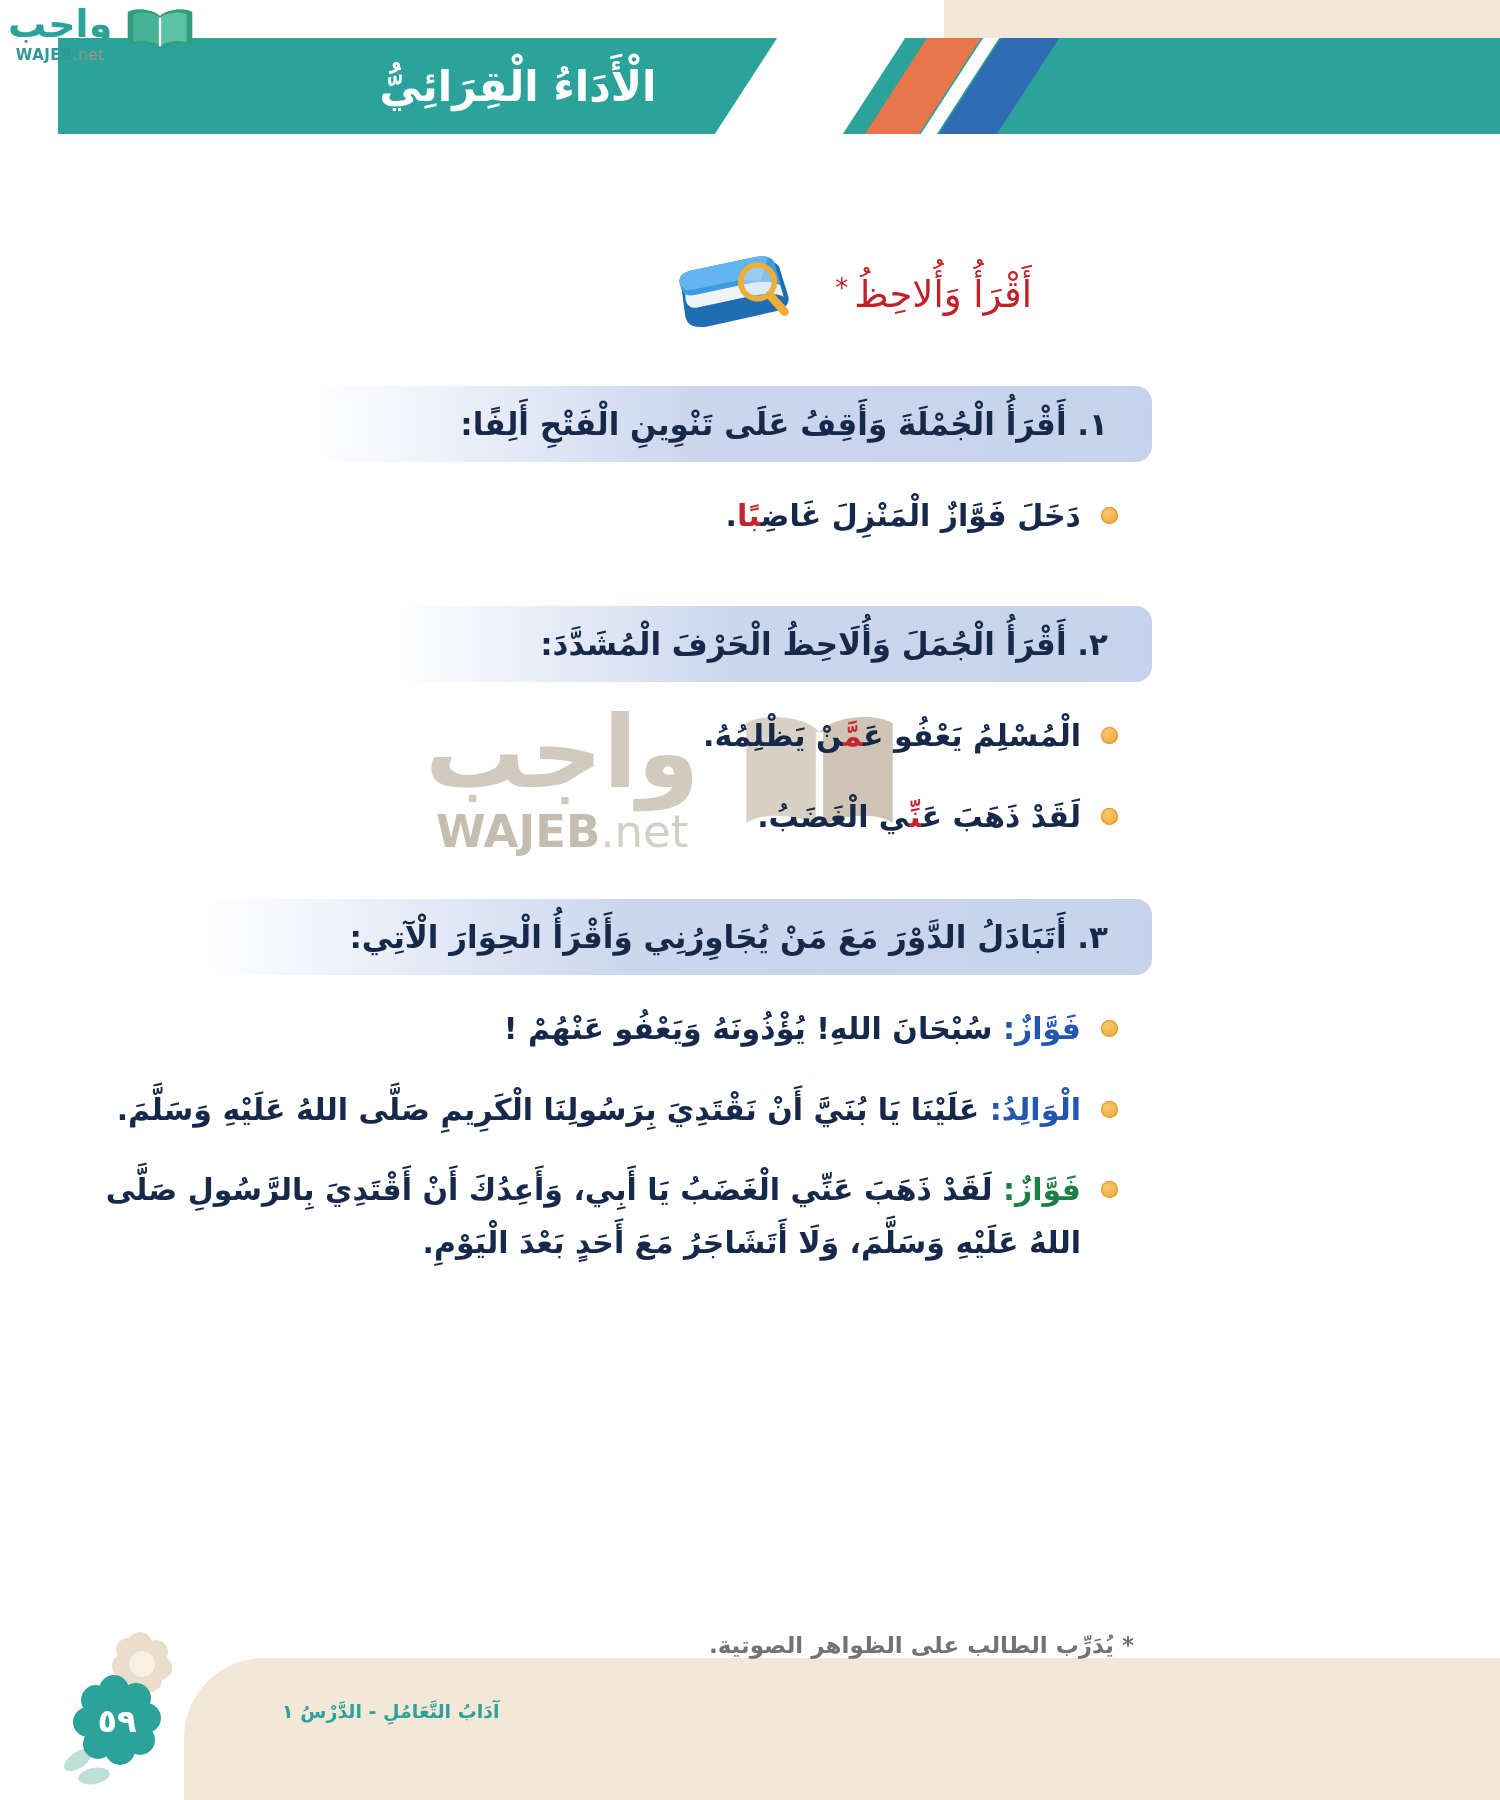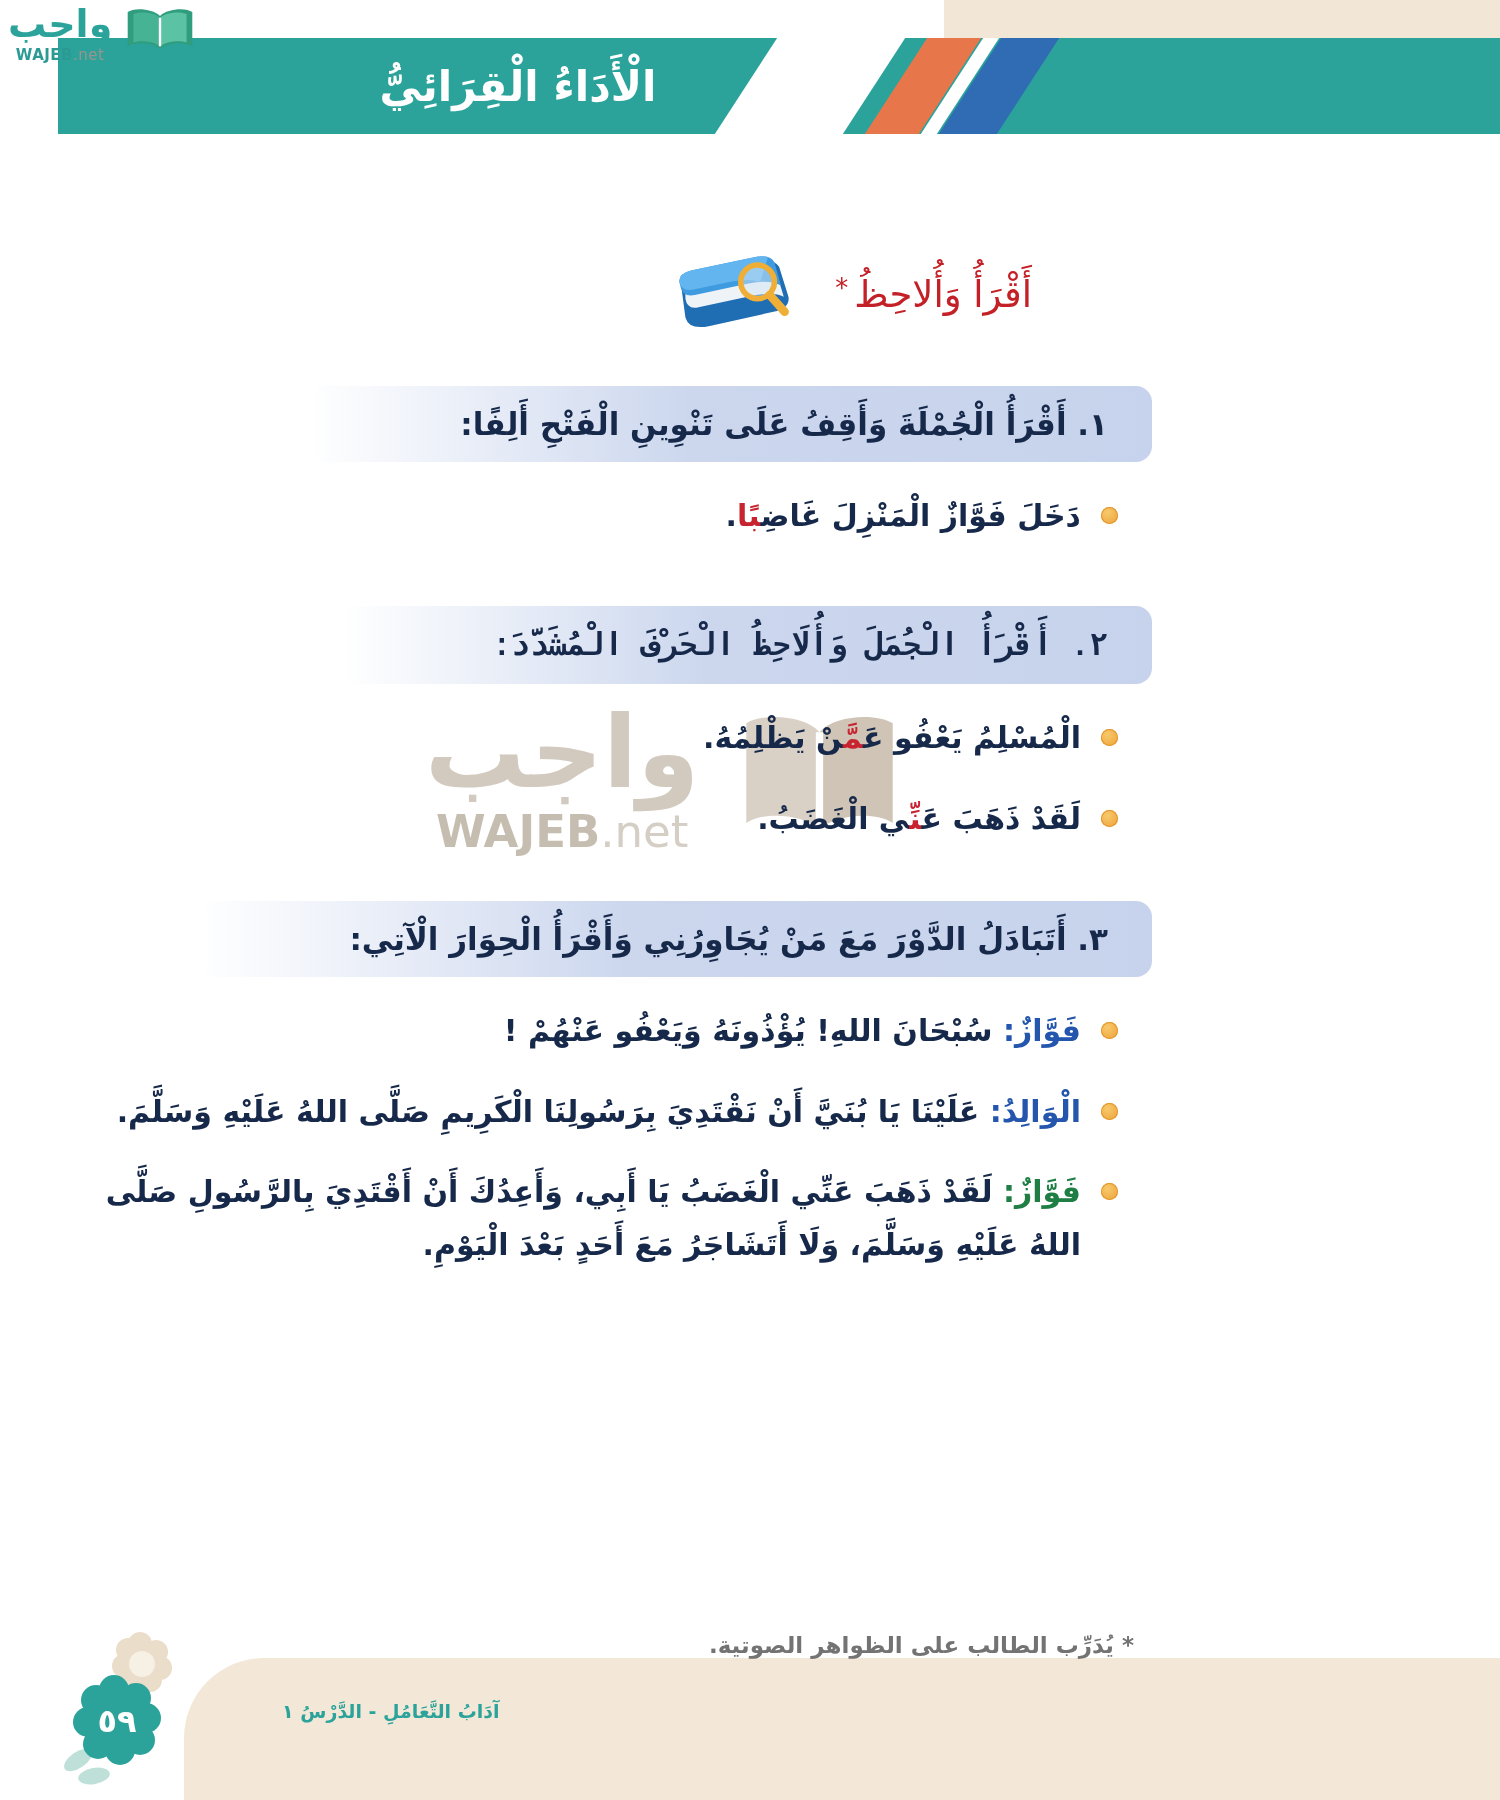--- a/index.html
+++ b/index.html
@@ -54,21 +54,21 @@
     position: absolute; top: 250px; right: 468px; z-index: 2;
     display: flex; direction: rtl; align-items: center; gap: 18px;
   }
   .activity-title { margin: 0; color: #c32127; font-size: 37px; font-weight: normal; }
   .act-ast { font-size: 26px; vertical-align: 10px; margin: 0 6px; }
 
   
   .content { position: absolute; top: 372px; left: 0; right: 0; direction: rtl; z-index: 1; }
   .bar-wrap { margin-right: 348px; text-align: right; }
   .s1 .bar-wrap { margin-top: 14px; }
-  .s2 .bar-wrap { margin-top: 64px; font-family: Liberation Mono, monospace; }
+  .s2 .bar-wrap { margin-top: 64px; }
   .s3 .bar-wrap { margin-top: 56px; }
   .section-bar {
     display: inline-block;
     background: linear-gradient(to left, #c7d3ec 0%, #ccd7ee 55%, rgba(204,215,238,0) 100%);
     border-radius: 16px;
     padding: 20px 44px 20px 150px;
     font-size: 31px; font-weight: bold; color: #17294a;
   }
   .item {
     display: flex; direction: rtl; align-items: flex-start;

